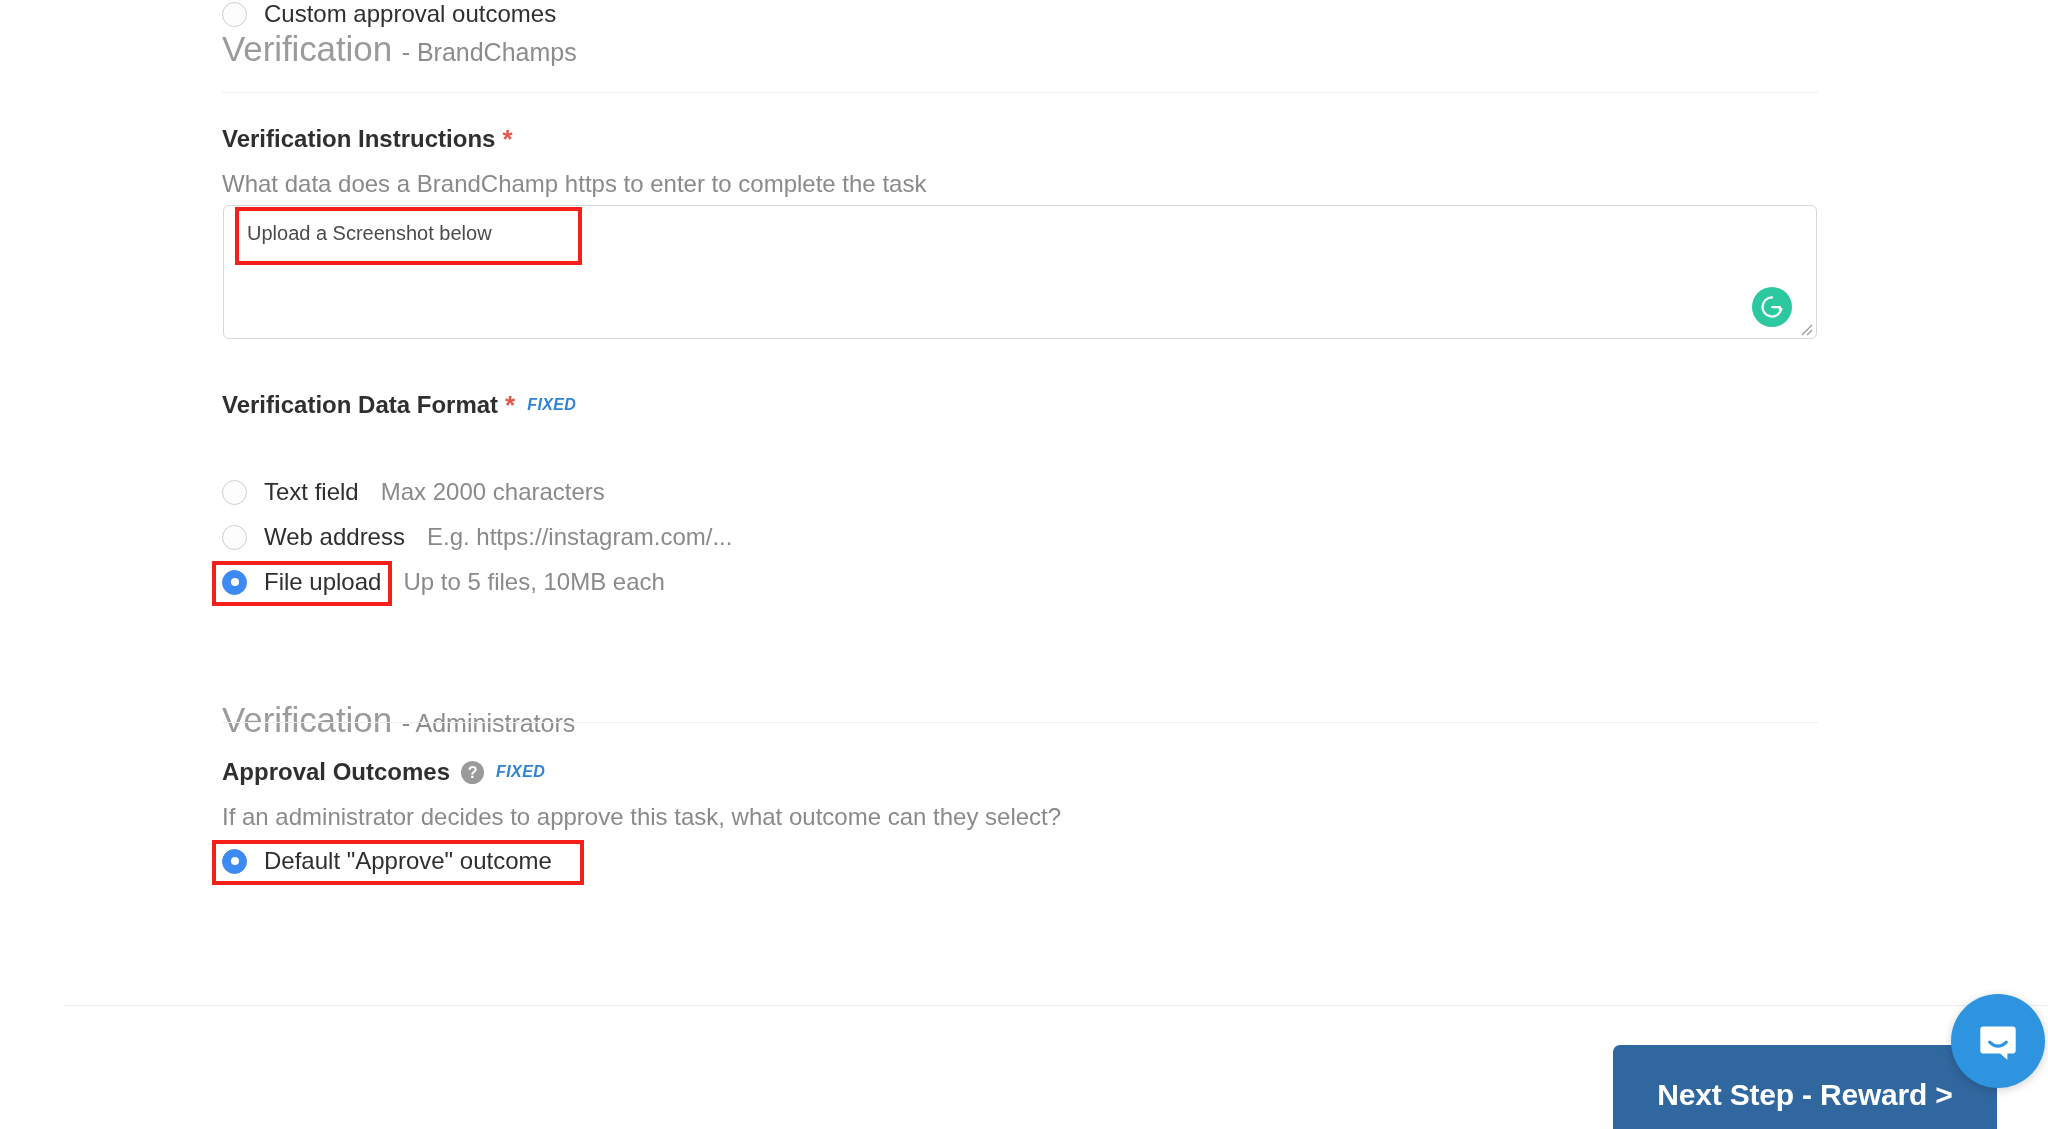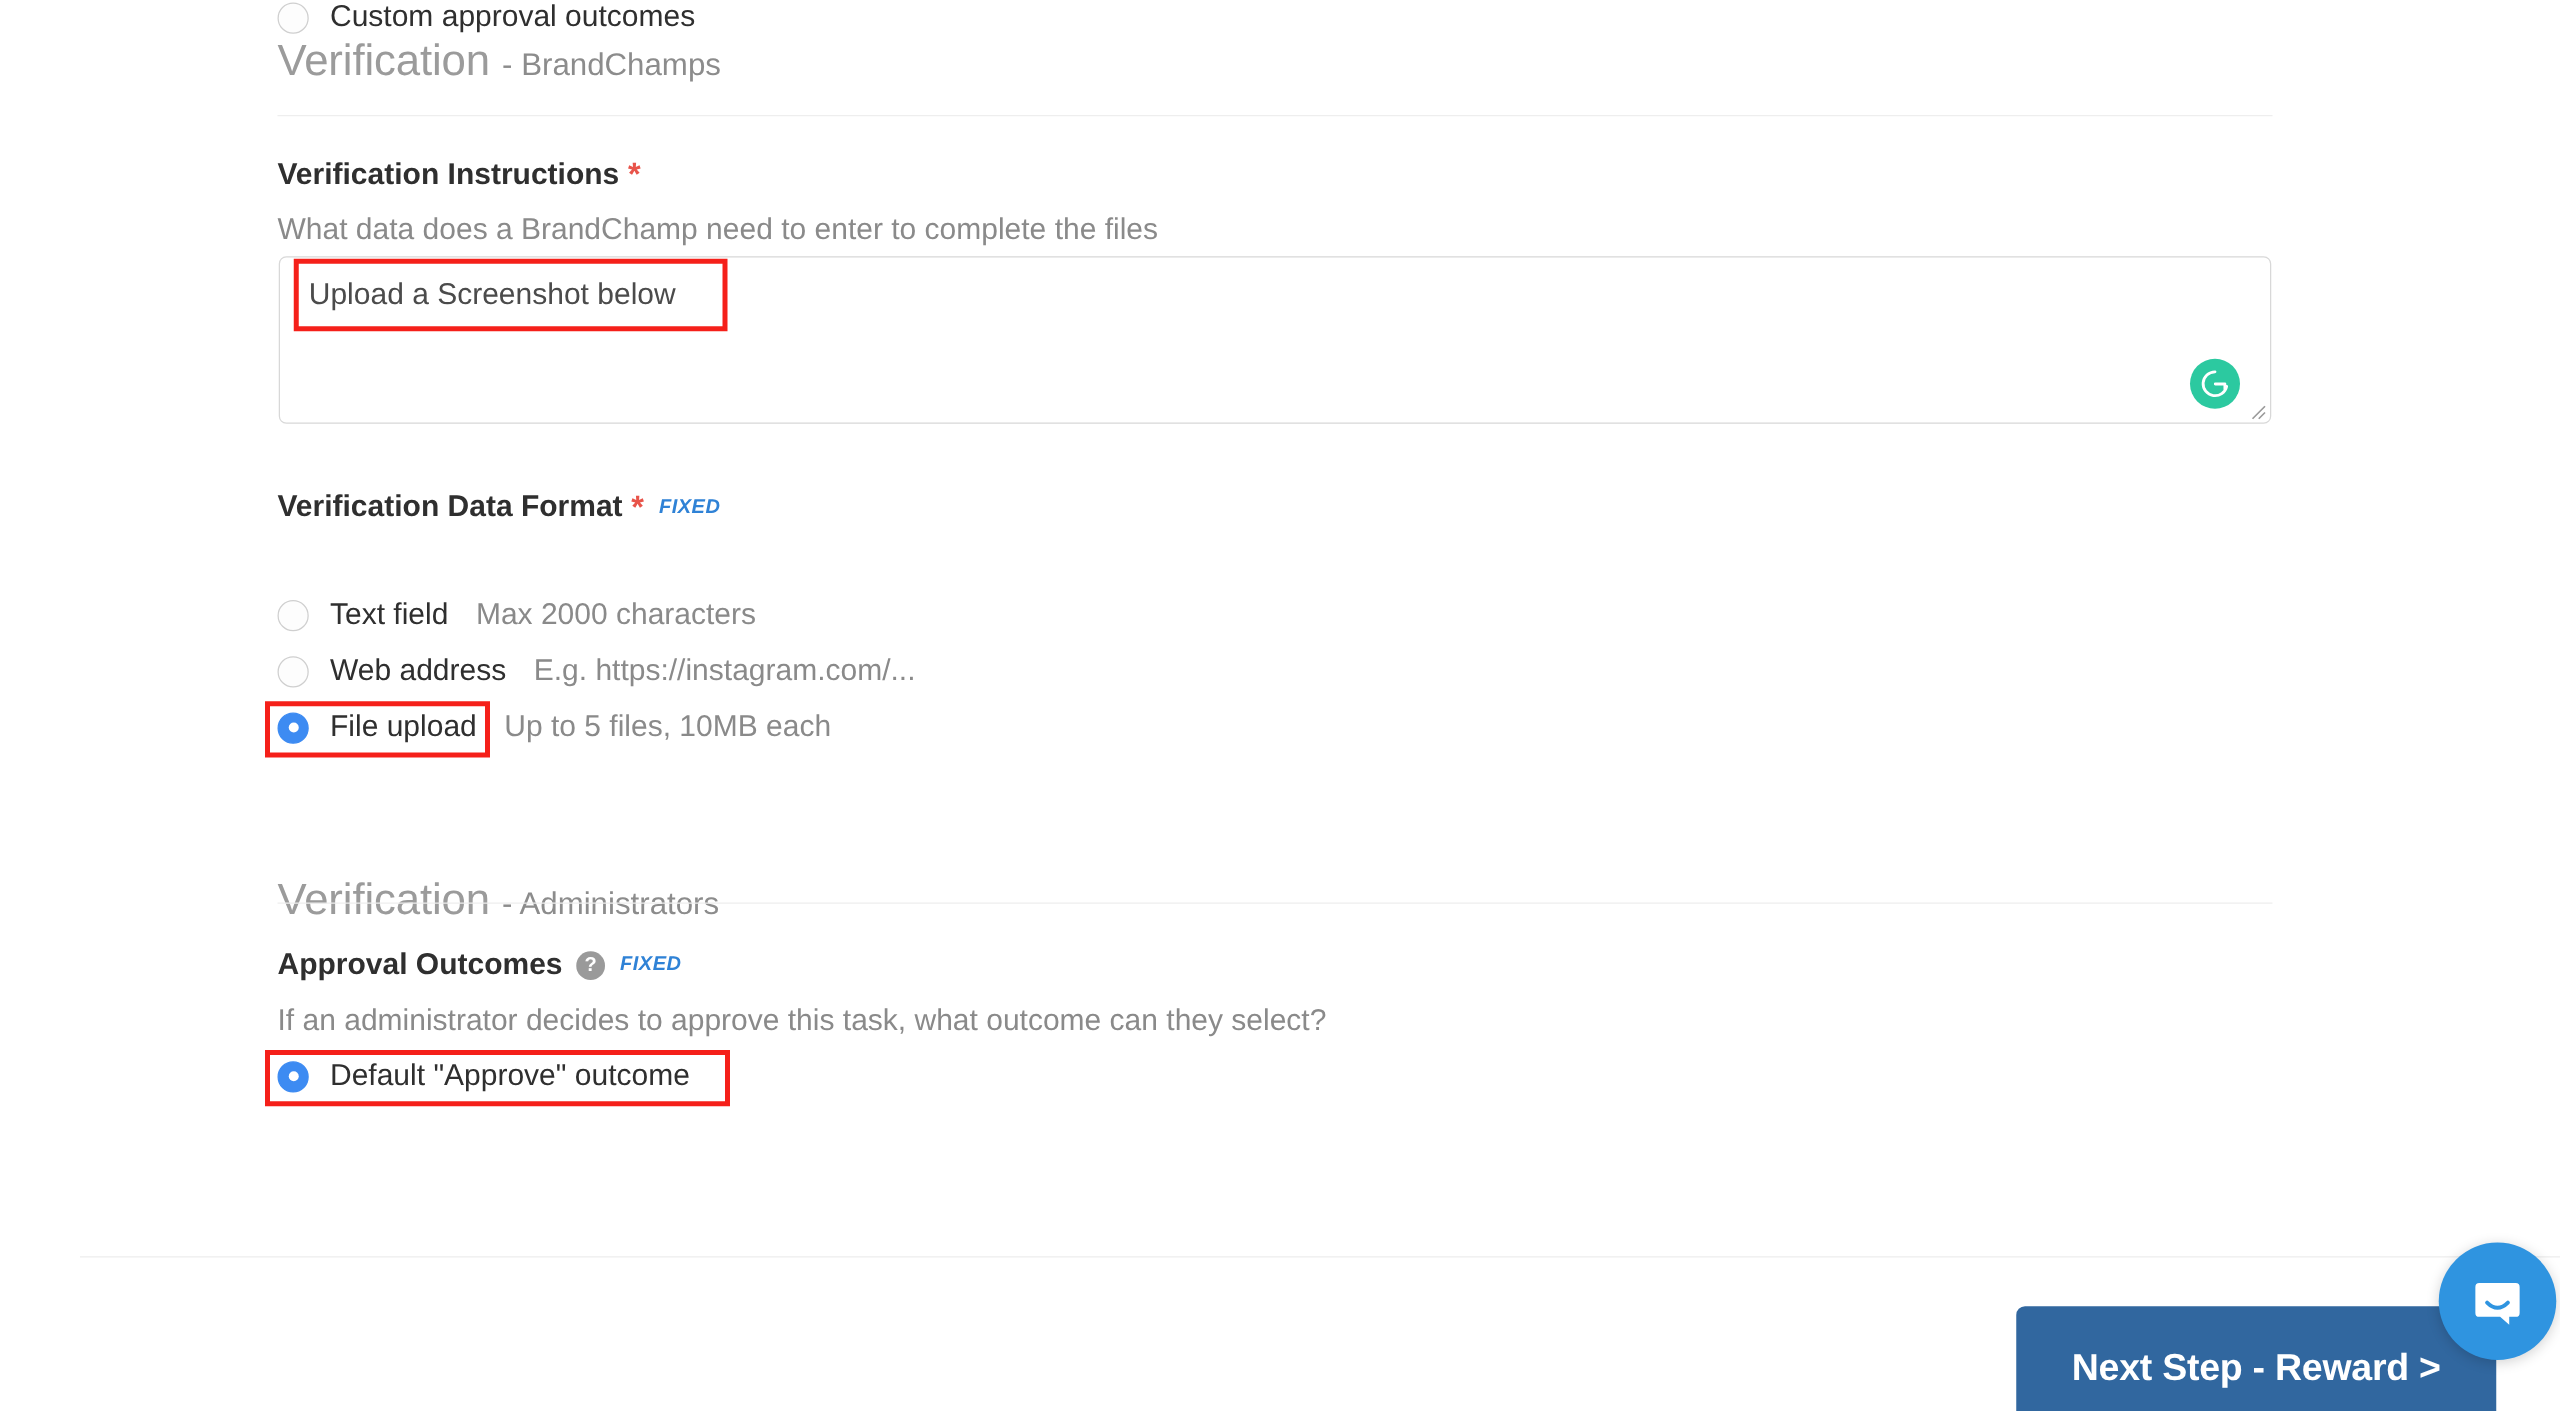--- a/index.html
+++ b/index.html
@@ -104,21 +104,21 @@
     height: 134px;
     border: 1px solid #d8d8d8;
     border-radius: 6px;
     background: #ffffff;
     box-sizing: border-box;
   }
   .textarea-text {
     position: absolute;
     left: 247px;
     top: 222px;
-    font-size: 24px;
+    font-size: 20px;
     color: #4b4b4b;
     white-space: nowrap;
   }
   .grammarly-badge {
     position: absolute;
     left: 1752px;
     top: 287px;
     width: 40px;
     height: 40px;
     border-radius: 50%;
@@ -236,21 +236,21 @@
 
   <div class="section-head" style="top: 29px;">
     <span>Verification</span>
     <span class="sub">- BrandChamps</span>
   </div>
   <div class="head-rule" style="top: 92px;"></div>
 
   <div class="field-label" style="top: 124px;">
     <span>Verification Instructions</span><span class="req-star">*</span>
   </div>
-  <div class="field-hint" style="top: 170px;">What data does a BrandChamp need to enter to complete the files</div>
+  <div class="field-hint" style="top: 170px;">What data does a BrandChamp https to enter to complete the task</div>
 
   <div class="textarea-box"></div>
   <div class="textarea-text">Upload a Screenshot below</div>
 
   <div class="grammarly-badge">
     <svg width="26" height="26" viewBox="0 0 24 24" aria-hidden="true">
       <path d="M12 3.2a8.8 8.8 0 1 0 8.6 10.7" fill="none" stroke="#ffffff" stroke-width="2.1" stroke-linecap="round"></path>
       <path d="M12.2 12.2h7.1v3.6" fill="none" stroke="#ffffff" stroke-width="2.1" stroke-linecap="round" stroke-linejoin="round"></path>
     </svg>
   </div>

